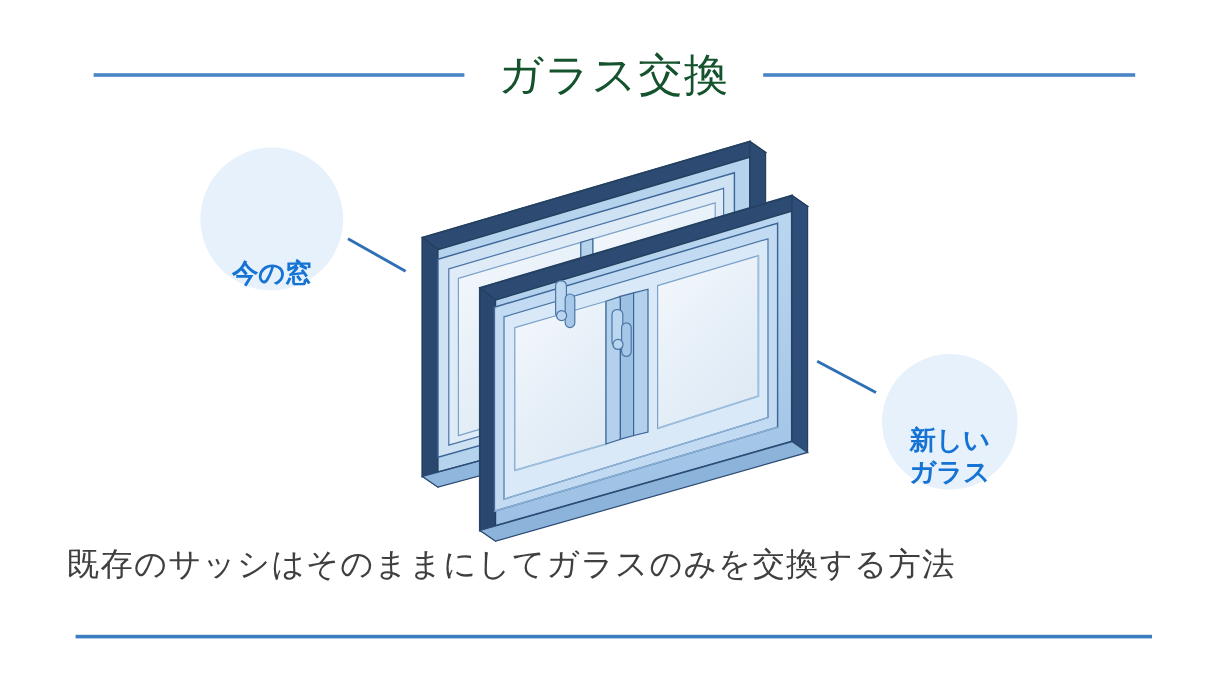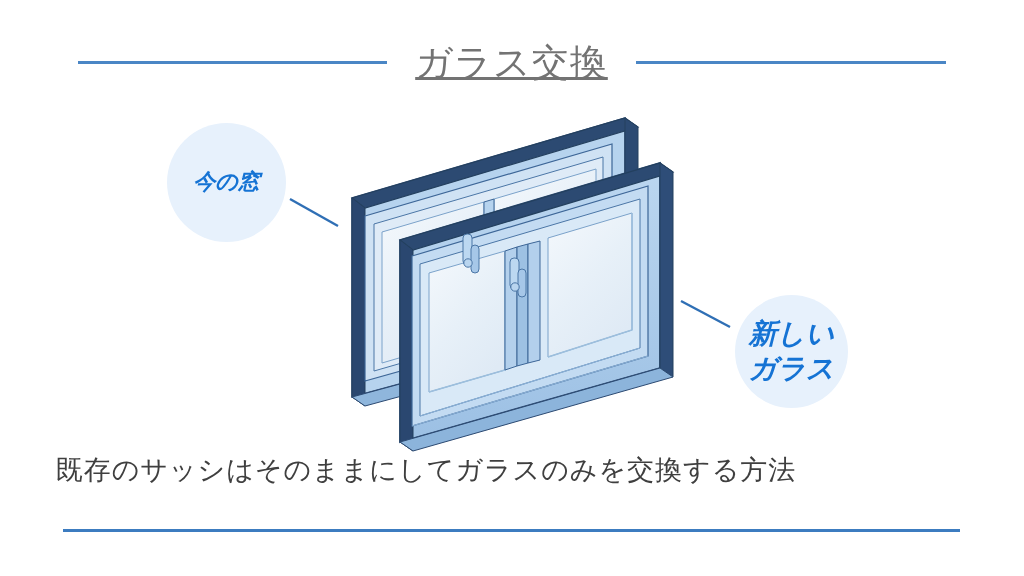--- a/index.html
+++ b/index.html
@@ -33,25 +33,24 @@
   .title-rule {
     height: 3px;
     background: #4a86c5;
     flex: 0 0 auto;
   }
   .title-rule.left  { width: 309px; margin-right: 28px; }
   .title-rule.right { width: 310px; margin-left: 28px; }
   .slide-title {
     font-size: 37px;
     line-height: 1;
-    color: #737373;
+    color: #14532d;
     letter-spacing: 1px;
     white-space: nowrap;
     font-weight: 400;
-    text-decoration: underline;
   }
 
   
   .bottom-rule {
     position: absolute;
     left: 63px;
     top: 529px;
     width: 897px;
     height: 3px;
     background: #3c7cc0;
@@ -69,41 +68,40 @@
     letter-spacing: 1px;
     white-space: nowrap;
   }
 
   
   .badge {
     position: absolute;
     border-radius: 50%;
     background: #e7f1fc;
     display: flex;
-    align-items: center;
+    align-items: flex-end;
     justify-content: center;
     text-align: center;
     color: #1573d4;
     font-weight: bold;
     line-height: 1.22;
-    font-style: italic;
   }
   .badge-left {
     left: 167px;
     top: 123px;
     width: 119px;
     height: 119px;
     font-size: 22px;
   }
   .badge-right {
     left: 735px;
     top: 295px;
     width: 113px;
     height: 113px;
-    font-size: 28px;
+    font-size: 22px;
   }
   .badge span { display: block; }
 
   
   #art {
     position: absolute;
     left: 0;
     top: 0;
     width: 1024px;
     height: 576px;

